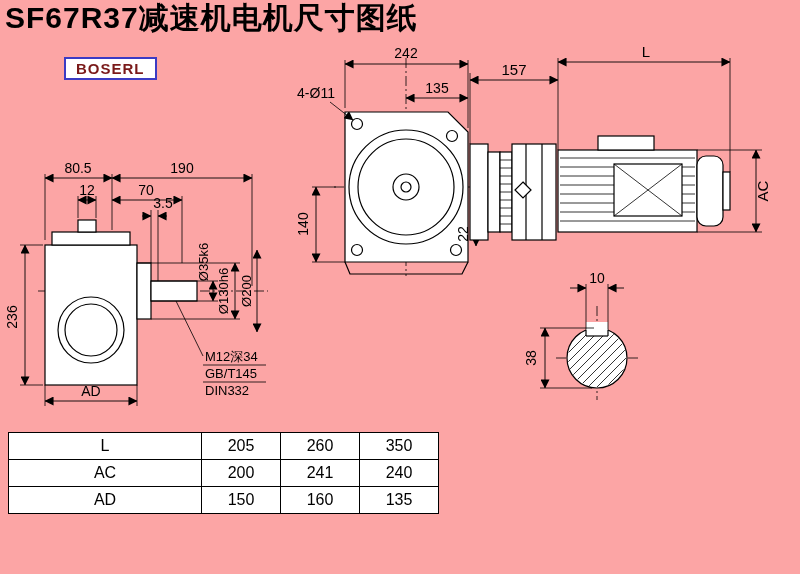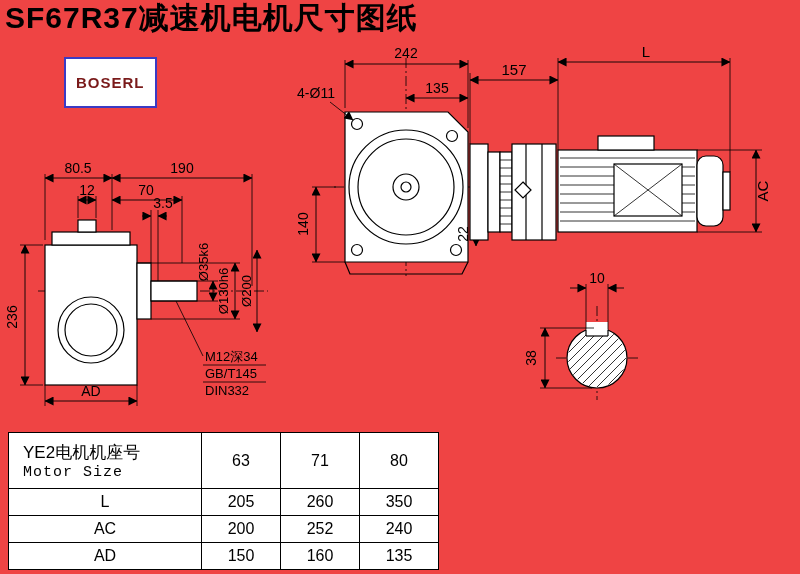--- a/index.html
+++ b/index.html
@@ -1,21 +1,21 @@
 <!DOCTYPE html>
 <html><head>
 <meta charset="utf-8">
 <style>
   html,body{margin:0;padding:0;background:#fff;}
-  .page{position:relative;width:800px;height:574px;background:#ef4444;overflow:hidden;
+  .page{position:relative;width:800px;height:574px;background:#fca5a5;overflow:hidden;
         font-family:"Liberation Sans",sans-serif;color:#000;}
   .title{position:absolute;left:5px;top:-2px;font-size:30px;font-weight:bold;
          letter-spacing:1px;white-space:nowrap;}
   .brand{position:absolute;left:64px;top:57px;border:2px solid #3b3bc4;background:#fff;
-         padding:15px 10px;font-size:15px;font-weight:bold;color:#7a1a1a;letter-spacing:1px;}
+         padding:1px 10px;font-size:15px;font-weight:bold;color:#7a1a1a;letter-spacing:1px;}
   svg.drawing{position:absolute;left:0;top:40px;}
   svg text{font-family:"Liberation Sans",sans-serif;font-size:13px;fill:#000;}
   svg .dimtext{font-size:14px;}
   svg .big{font-size:15px;}
   .ln{stroke:#000;stroke-width:1.2;fill:none;}
   .wht{stroke:#000;stroke-width:1.2;fill:#fff;}
   .thin{stroke:#000;stroke-width:0.8;fill:none;}
   .dim{stroke:#000;stroke-width:0.9;fill:none;}
   .cl{stroke:#000;stroke-width:0.8;fill:none;stroke-dasharray:10 3 2 3;}
   .dim-table{position:absolute;left:8px;top:432px;border-collapse:collapse;table-layout:fixed;}
@@ -224,39 +224,30 @@
 
       <line class="thin" x1="594" y1="288" x2="540" y2="288"></line>
       <line class="thin" x1="592" y1="348" x2="540" y2="348"></line>
       <line class="dim" x1="545" y1="288" x2="545" y2="348" marker-start="url(#arr)" marker-end="url(#arr)"></line>
       <text class="dimtext" transform="rotate(-90 536 318)" x="536" y="318" text-anchor="middle">38</text>
     </g>
   </svg>
 
   <table class="dim-table">
     <tbody>
-      <tr class="hdr">
-        <td class="label-cell">
-          <div class="hdr-l1">YE2电机机座号</div>
-          <div class="hdr-l2">Motor Size</div>
-        </td>
-        <td class="val">63</td>
-        <td class="val">71</td>
-        <td class="val">80</td>
-      </tr>
       <tr class="r">
         <td class="label-cell">L</td>
         <td class="val">205</td>
         <td class="val">260</td>
         <td class="val">350</td>
       </tr>
       <tr class="r">
         <td class="label-cell">AC</td>
         <td class="val">200</td>
-        <td class="val">252</td>
+        <td class="val">241</td>
         <td class="val">240</td>
       </tr>
       <tr class="r">
         <td class="label-cell">AD</td>
         <td class="val">150</td>
         <td class="val">160</td>
         <td class="val">135</td>
       </tr>
     </tbody>
   </table>

